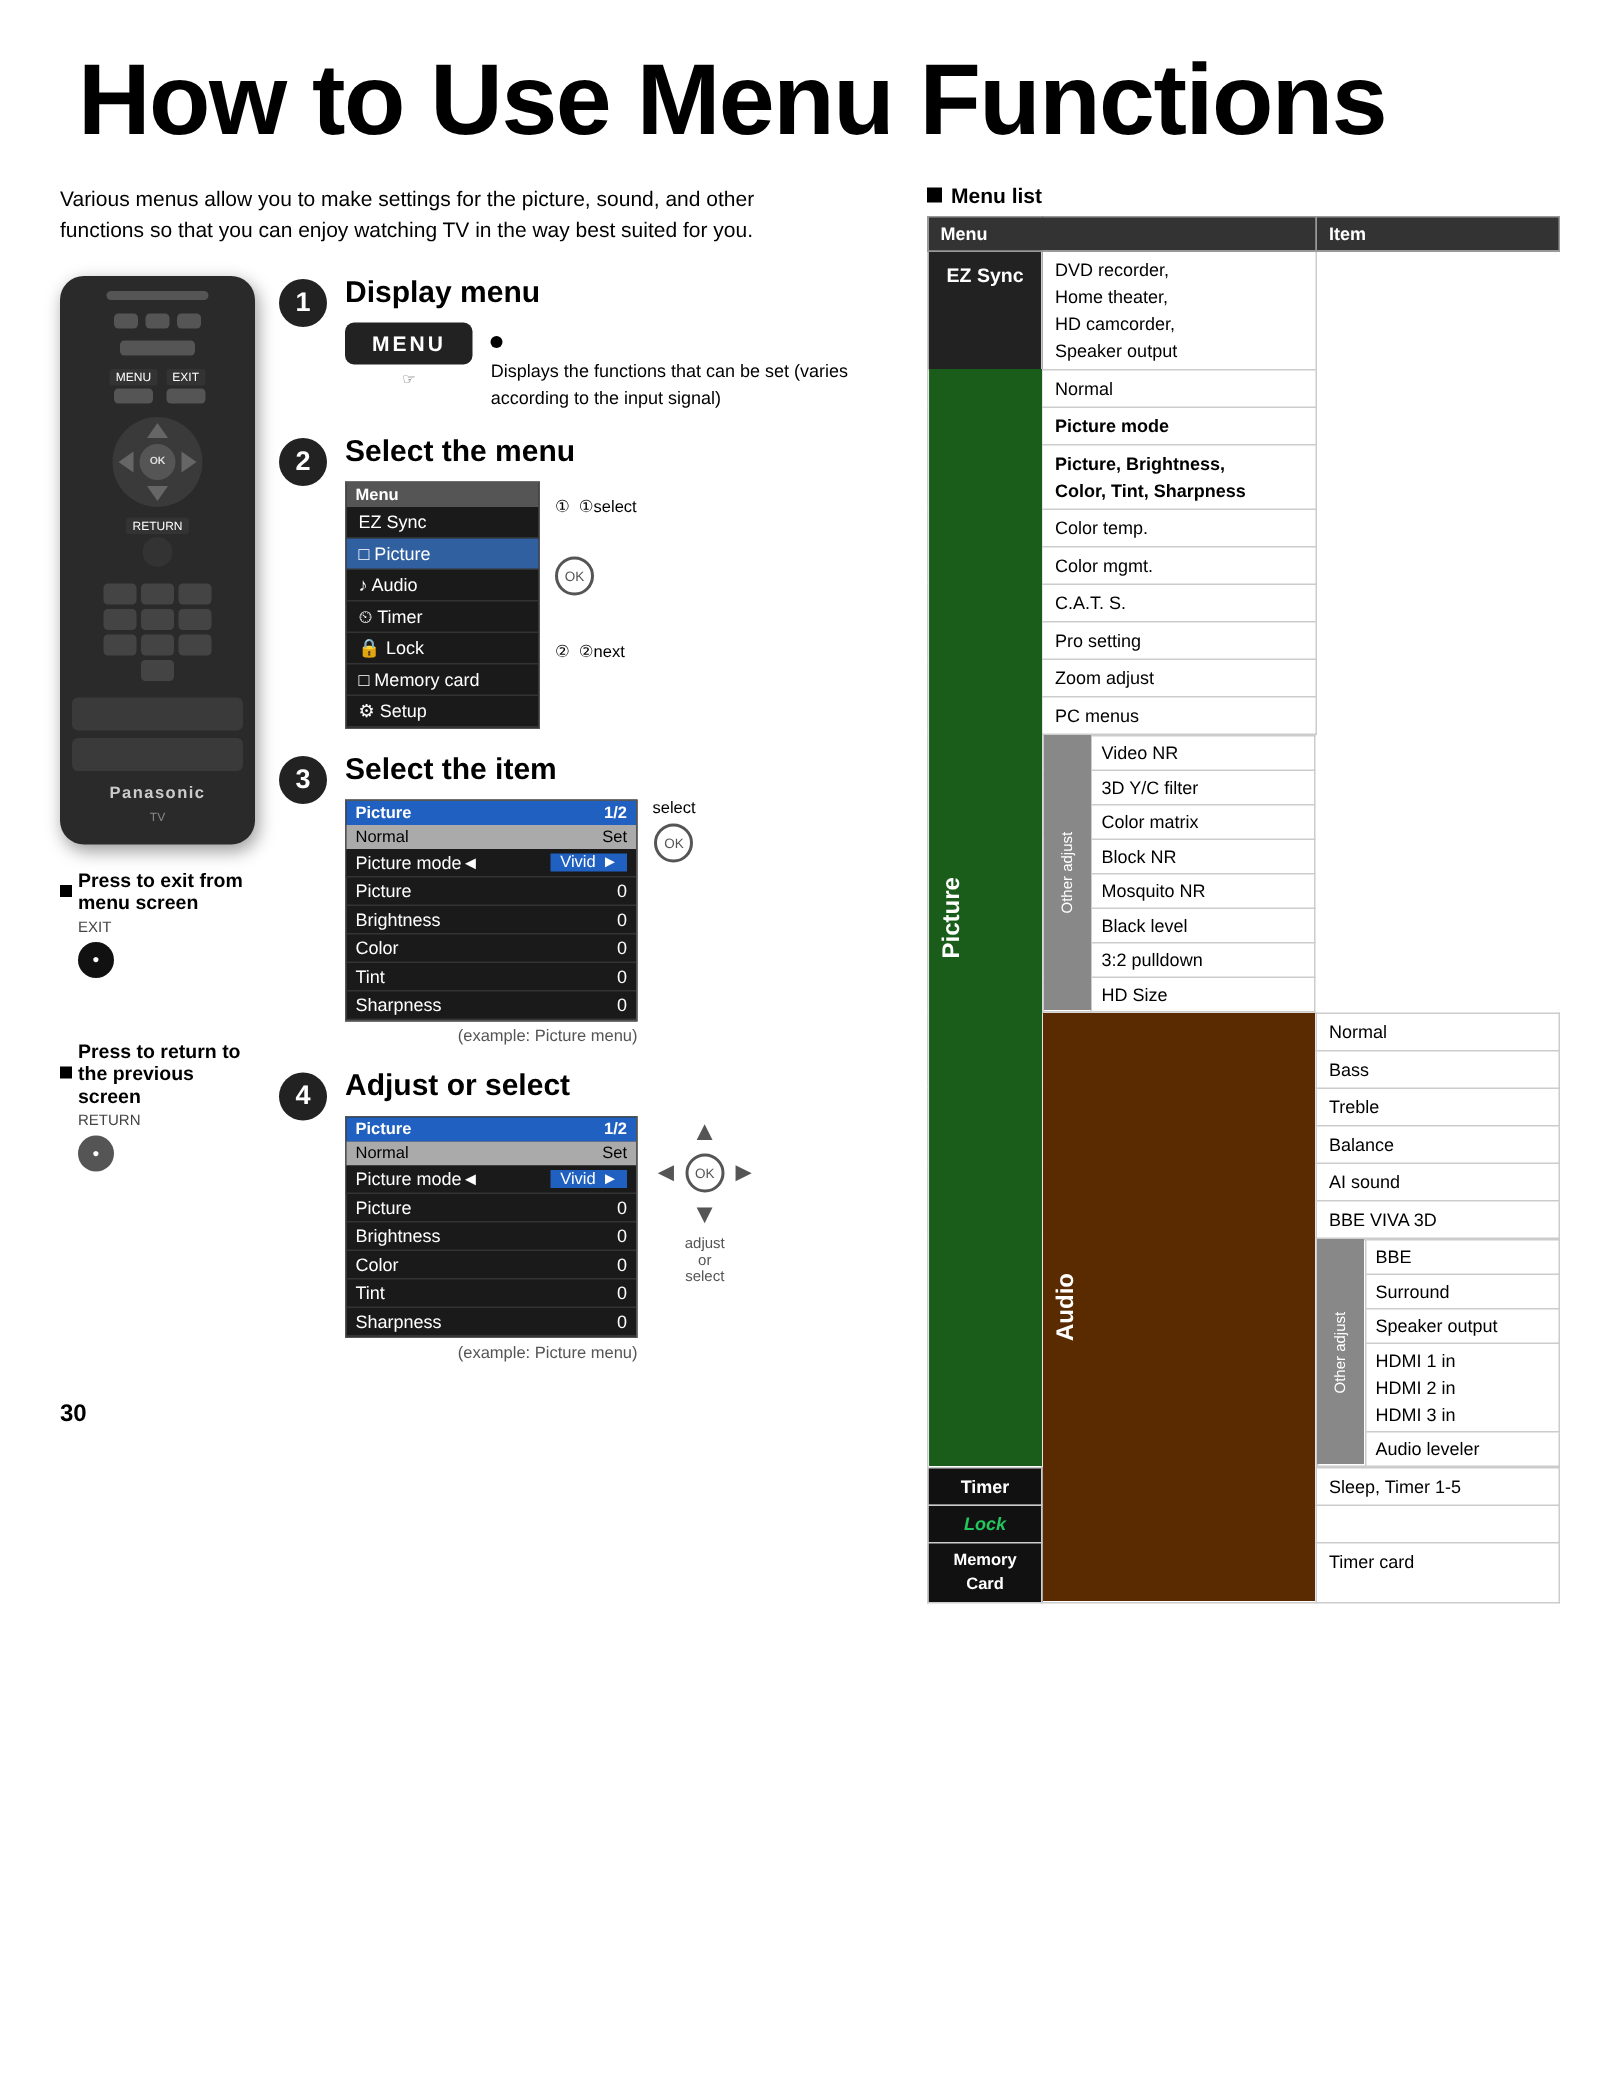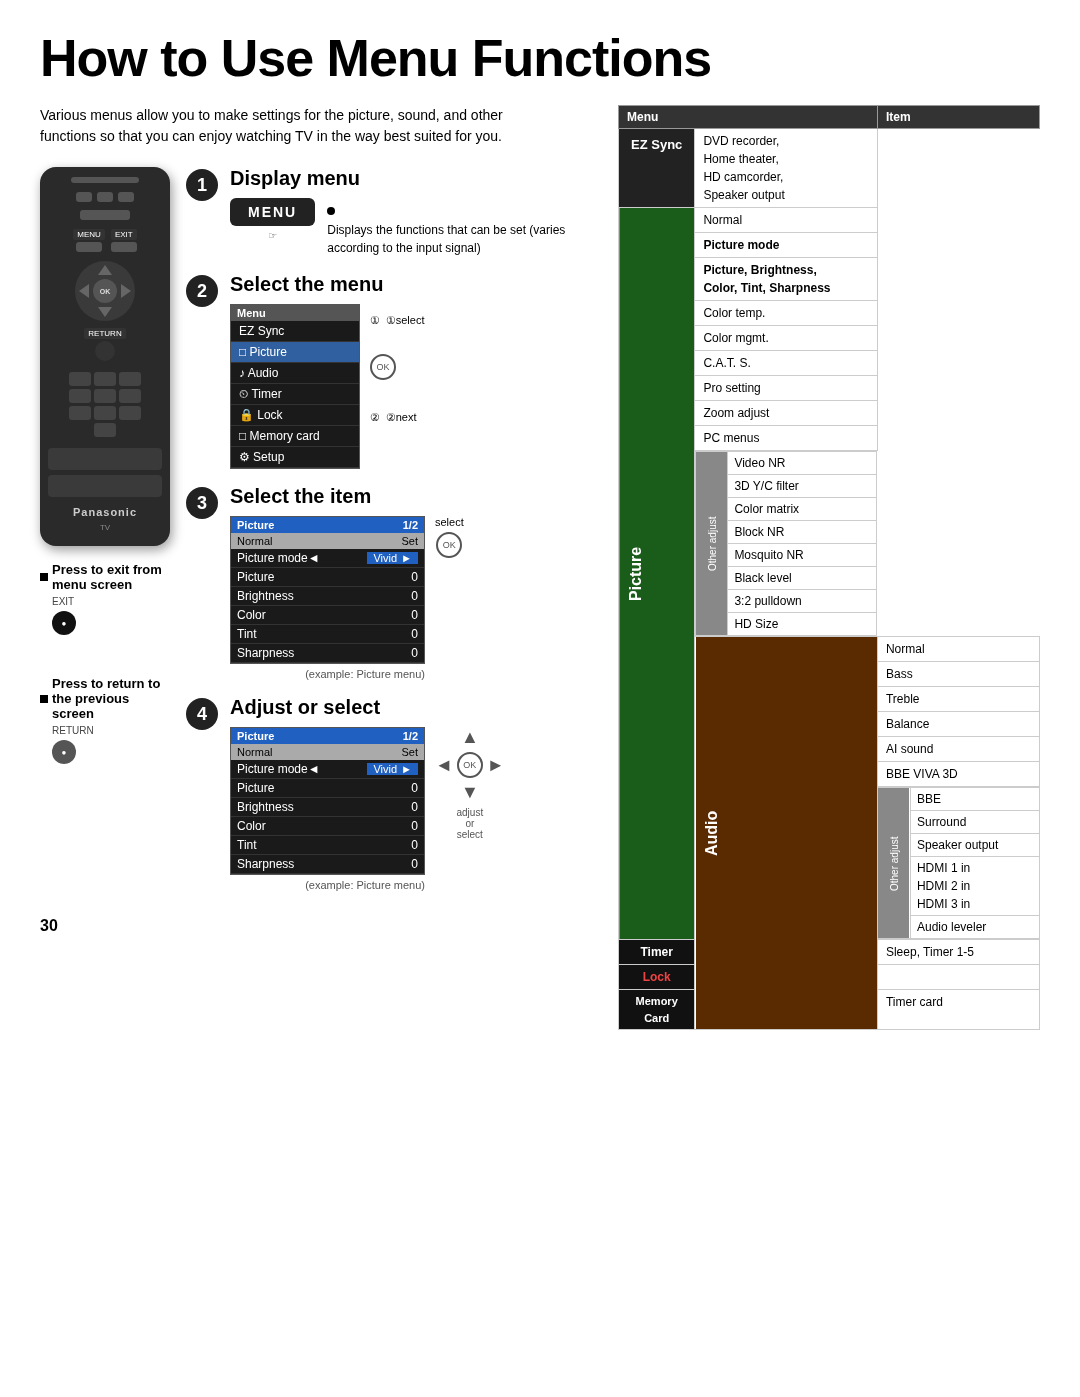--- a/index.html
+++ b/index.html
@@ -5,25 +5,26 @@
     * { box-sizing: border-box; margin: 0; padding: 0; }
     body {
       font-family: Arial, Helvetica, sans-serif;
       background: #fff;
       color: #000;
       width: 1080px;
       min-height: 1397px;
       padding: 30px 40px 40px 40px;
     }
     h1 {
-      font-size: 52px;
+      font-size: 67px;
       font-weight: 900;
       letter-spacing: -1px;
       margin-bottom: 18px;
       line-height: 1.1;
+      margin-left: 12px;
     }
     .intro-text {
       font-size: 14px;
       line-height: 1.5;
       max-width: 520px;
       margin-bottom: 20px;
     }
     .main-layout {
       display: flex;
       gap: 18px;
@@ -681,20 +682,21 @@
           </div>
         </div>
 
       </div>
     </div>
 
     <div class="page-num">30</div>
   </div>
 
   <div class="right-col">
+    <div class="menu-list-title">Menu list</div>
 
     <table class="menu-table">
       <thead>
         <tr>
           <th colspan="2">Menu</th>
           <th>Item</th>
         </tr>
       </thead>
       <tbody>
 
@@ -808,21 +810,21 @@
               </table>
           </td>
         </tr>
 
         <tr>
           <td class="cat-cell timer" style="background:#111;color:#fff;font-size:12px;font-weight:bold;text-align:center;">Timer</td>
           <td>Sleep, Timer 1-5</td>
         </tr>
 
         <tr>
-          <td class="cat-cell lock" style="background:#111;color:#ef4444;font-size:12px;font-weight:bold;text-align:center;">Lock</td>
+          <td class="cat-cell lock" style="background:#111;color:#22c55e;font-size:12px;font-weight:bold;text-align:center;font-style:italic;">Lock</td>
           <td></td>
         </tr>
 
         <tr>
           <td class="cat-cell memory" style="background:#111;color:#fff;font-size:11px;font-weight:bold;text-align:center;">Memory<br>Card</td>
           <td>Timer card</td>
         </tr>
       </tbody>
     </table>
   </div>

